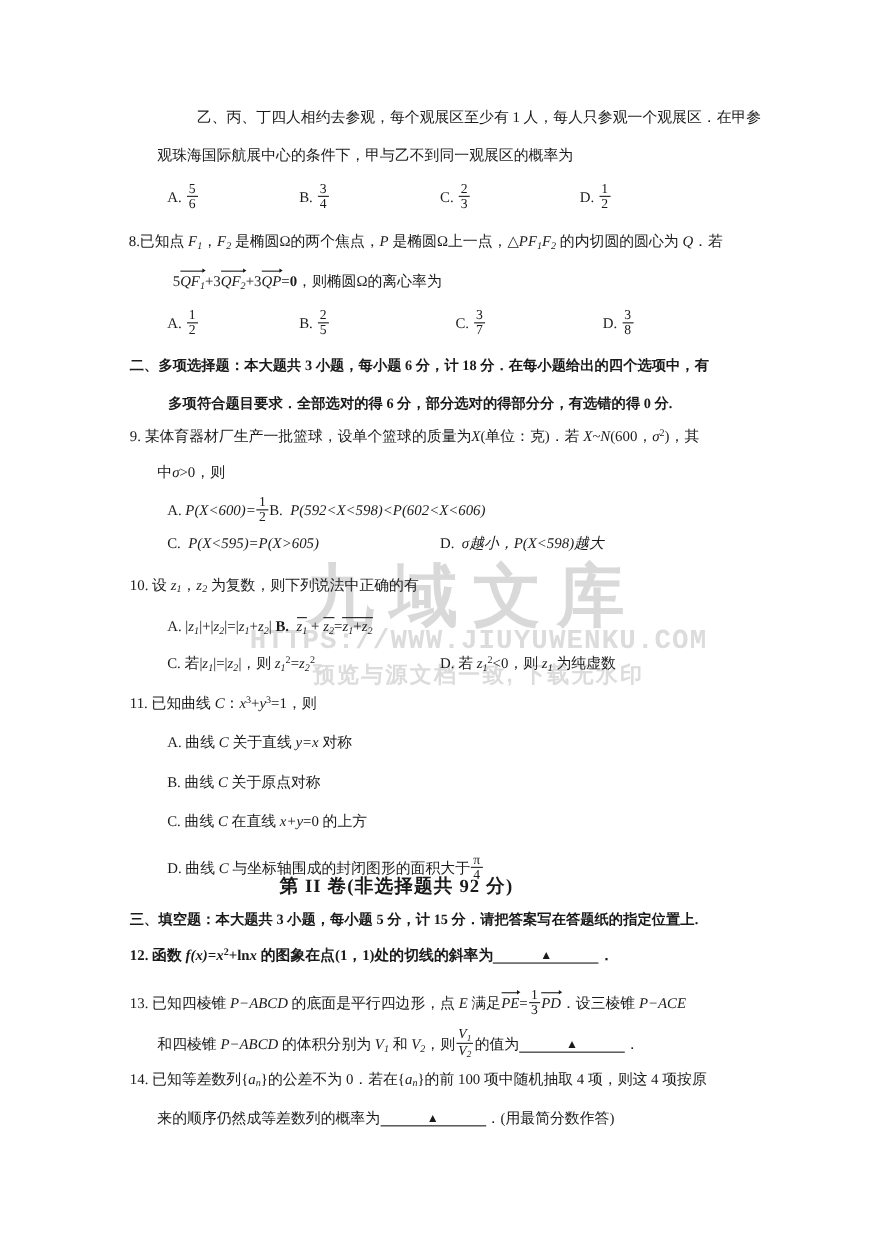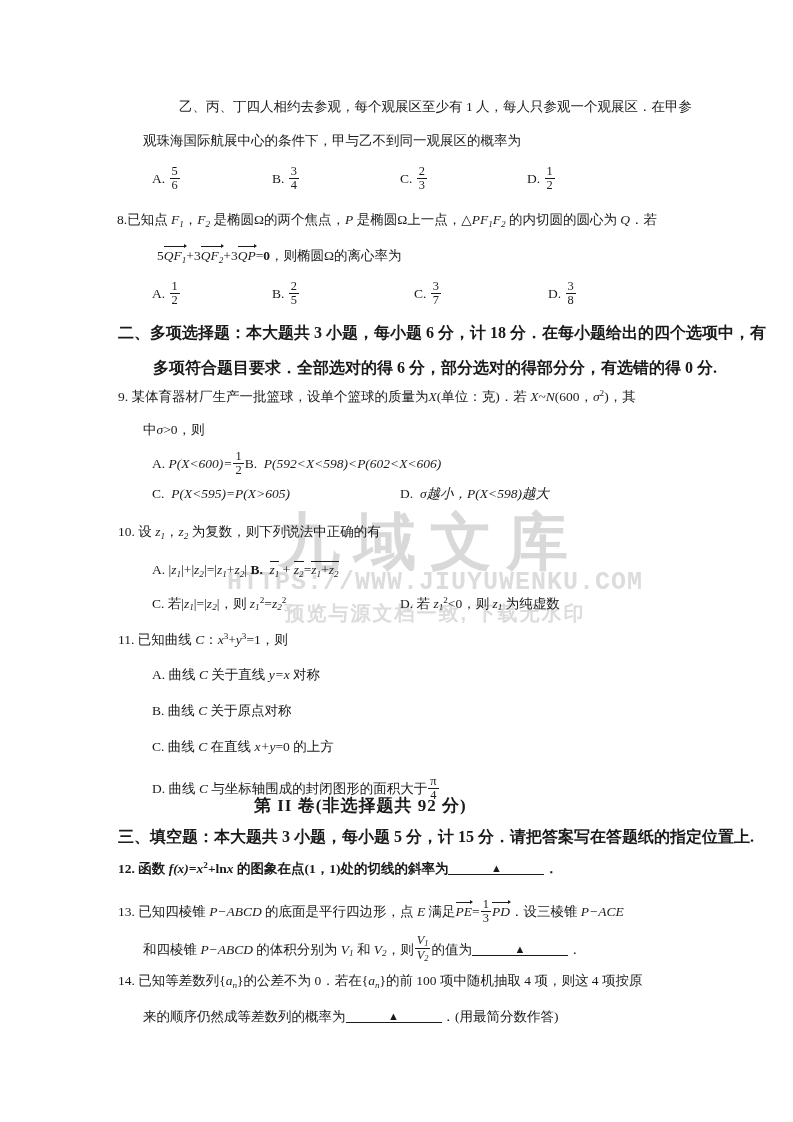--- a/index.html
+++ b/index.html
@@ -80,21 +80,21 @@
     position: absolute;
     font-size: 13.5px;
     line-height: 1;
     white-space: nowrap;
   }
   .cn { font-family: "Liberation Serif", "DejaVu Serif", serif; }
   .bold { font-weight: bold; }
   .ital { font-style: italic; font-family: "Liberation Serif", serif; }
   .sec-head {
     font-weight: bold;
-    font-size: 16px;
+    font-size: 13px;
   }
   .partii {
     font-weight: bold;
     font-size: 17px;
     letter-spacing: 1px;
   }
   sub { font-size: 0.68em; vertical-align: -0.28em; font-style: italic;}
   sup { font-size: 0.68em; vertical-align: 0.5em; }
   .frac {
     display: inline-block;

